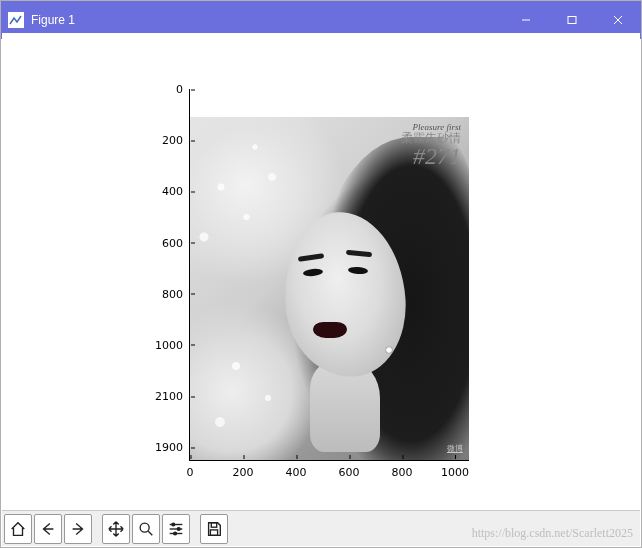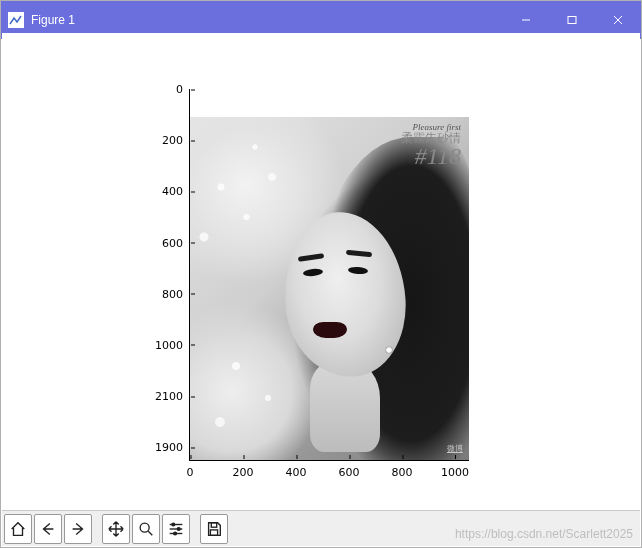--- a/index.html
+++ b/index.html
@@ -173,21 +173,21 @@
     border:1px solid #999;
     background:#fff;
     display:flex; align-items:center; justify-content:center;
     border-radius:2px;
   }
   .tool-btn svg { width:18px; height:18px; stroke:#222; fill:none; stroke-width:1.5; }
   .tool-sep { width:6px; }
   .footer-watermark {
     position:absolute; right:8px; bottom:6px;
     font-size:12px; color: rgba(150,150,150,.55);
-    font-family: Liberation Sans, sans-serif;
+    font-family: Liberation Serif, serif;
   }
 </style>
 </head>
 <body>
 
 <div class="titlebar">
   <span class="titlebar-icon">
     <svg viewBox="0 0 16 16">
         <rect x="1" y="1" width="14" height="14" fill="#fff"></rect>
         <path d="M2 12 L6 6 L9 10 L13 4" stroke="#3a66c4" stroke-width="1.4" fill="none"></path>
@@ -224,21 +224,21 @@
         <div class="brow2"></div>
       <div class="eye1"></div>
         <div class="eye2"></div>
       <div class="lips"></div>
       <div class="earring"></div>
       <div class="lace"></div>
       <div class="lace2"></div>
       <div class="overlay-label">
         <div style="font-style:italic;font-family:cursive;">Pleasure first</div>
         <div class="sub">柔霧朱砂情</div>
-        <div class="num">#118</div>
+        <div class="num">#271</div>
       </div>
       <div class="wmark">微博</div>
     </div>
 
     <span class="ytick" style="top:0%">0</span>
     <span class="ytick" style="top:13.8%">200</span>
     <span class="ytick" style="top:27.6%">400</span>
     <span class="ytick" style="top:41.4%">600</span>
     <span class="ytick" style="top:55.2%">800</span>
     <span class="ytick" style="top:69.0%">1000</span>

